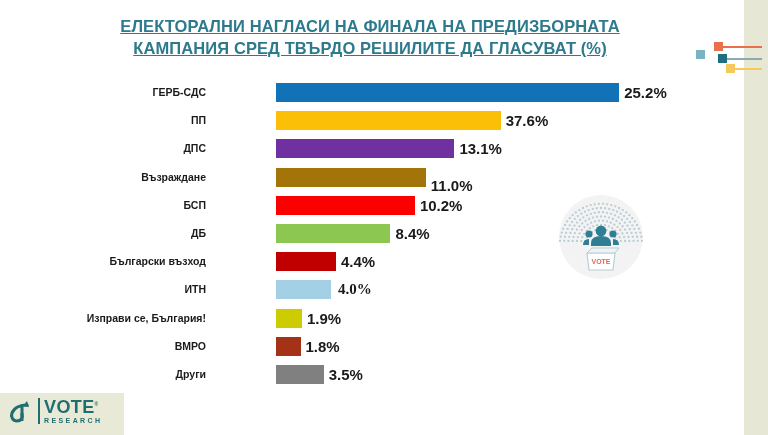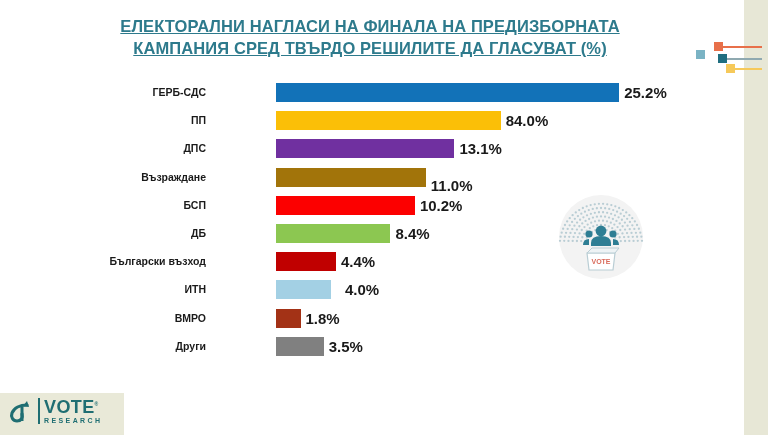--- a/index.html
+++ b/index.html
@@ -351,21 +351,21 @@
 
   <div id="chart">
       <div class="row">
         <div class="cat-label">ГЕРБ-СДС</div>
         <div class="bar" style="width: 343.2px; background: rgb(18, 114, 184);"></div>
         <div class="val-label" style="left: 624.2px;">25.2%</div>
       </div>
       <div class="row">
         <div class="cat-label">ПП</div>
         <div class="bar" style="width: 224.7px; background: rgb(251, 191, 7);"></div>
-        <div class="val-label" style="left: 505.7px;">84.0%</div>
+        <div class="val-label" style="left: 505.7px;">37.6%</div>
       </div>
       <div class="row">
         <div class="cat-label">ДПС</div>
         <div class="bar" style="width: 178.4px; background: rgb(112, 48, 160);"></div>
         <div class="val-label" style="left: 459.4px;">13.1%</div>
       </div>
       <div class="row">
         <div class="cat-label">Възраждане</div>
         <div class="bar" style="width: 149.8px; background: rgb(162, 116, 10);"></div>
         <div class="val-label" style="left: 430.8px; margin-top: 8px;">11.0%</div>
@@ -381,21 +381,26 @@
         <div class="val-label" style="left: 395.4px;">8.4%</div>
       </div>
       <div class="row">
         <div class="cat-label">Български възход</div>
         <div class="bar" style="width: 59.9px; background: rgb(192, 0, 0);"></div>
         <div class="val-label" style="left: 340.9px;">4.4%</div>
       </div>
       <div class="row">
         <div class="cat-label">ИТН</div>
         <div class="bar" style="width: 54.5px; background: rgb(163, 208, 228);"></div>
-        <div class="val-label" style="left: 345px;">4.0%</div>
+        <div class="val-label" style="left: 338px; font-family: Liberation Serif, serif;">4.0%</div>
+      </div>
+      <div class="row">
+        <div class="cat-label">Изправи се, България!</div>
+        <div class="bar" style="width: 25.9px; background: rgb(204, 204, 0);"></div>
+        <div class="val-label" style="left: 306.9px;">1.9%</div>
       </div>
       <div class="row">
         <div class="cat-label">ВМРО</div>
         <div class="bar" style="width: 24.5px; background: rgb(163, 50, 22);"></div>
         <div class="val-label" style="left: 305.5px;">1.8%</div>
       </div>
       <div class="row">
         <div class="cat-label">Други</div>
         <div class="bar" style="width: 47.7px; background: rgb(128, 128, 128);"></div>
         <div class="val-label" style="left: 328.7px;">3.5%</div>

